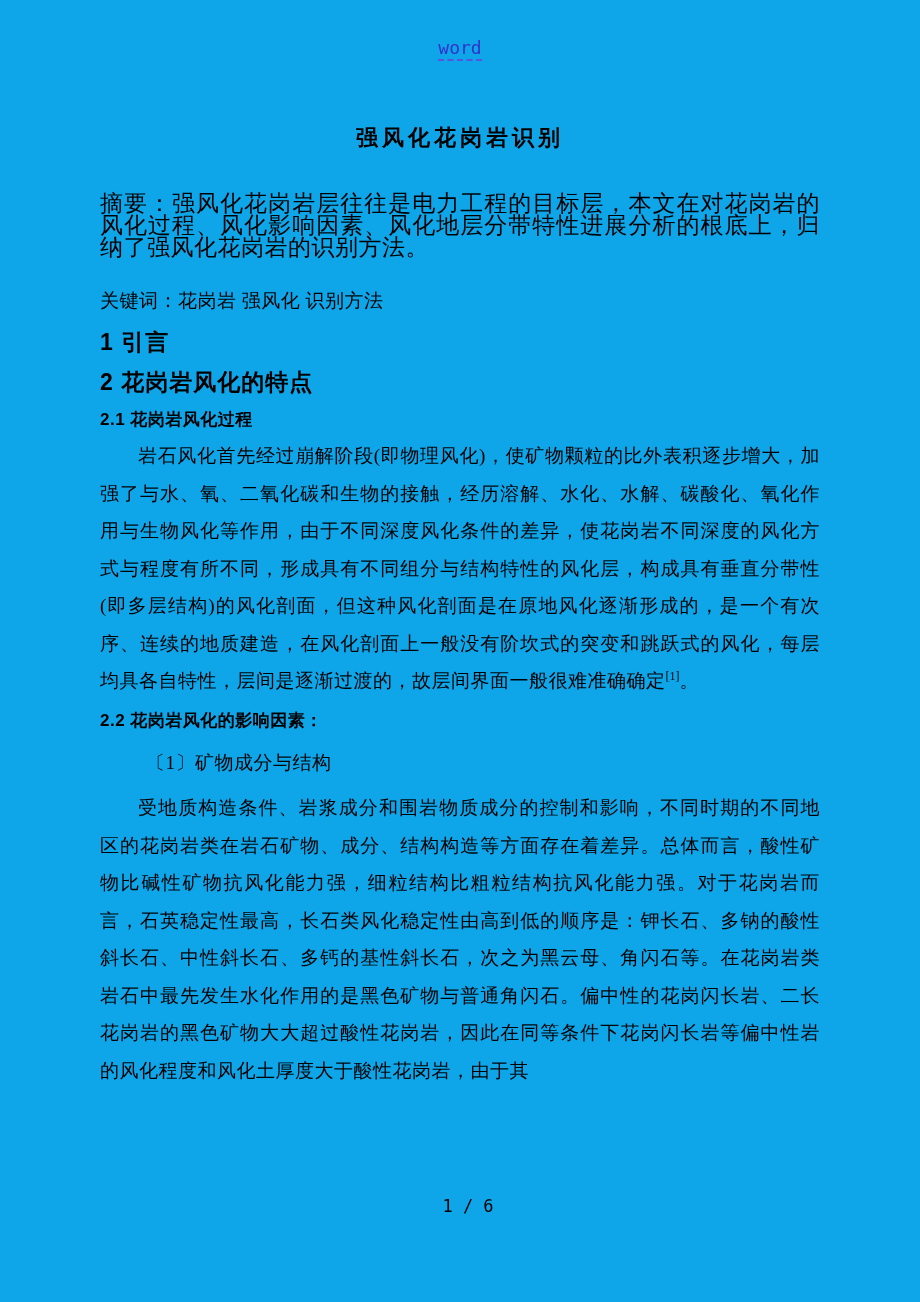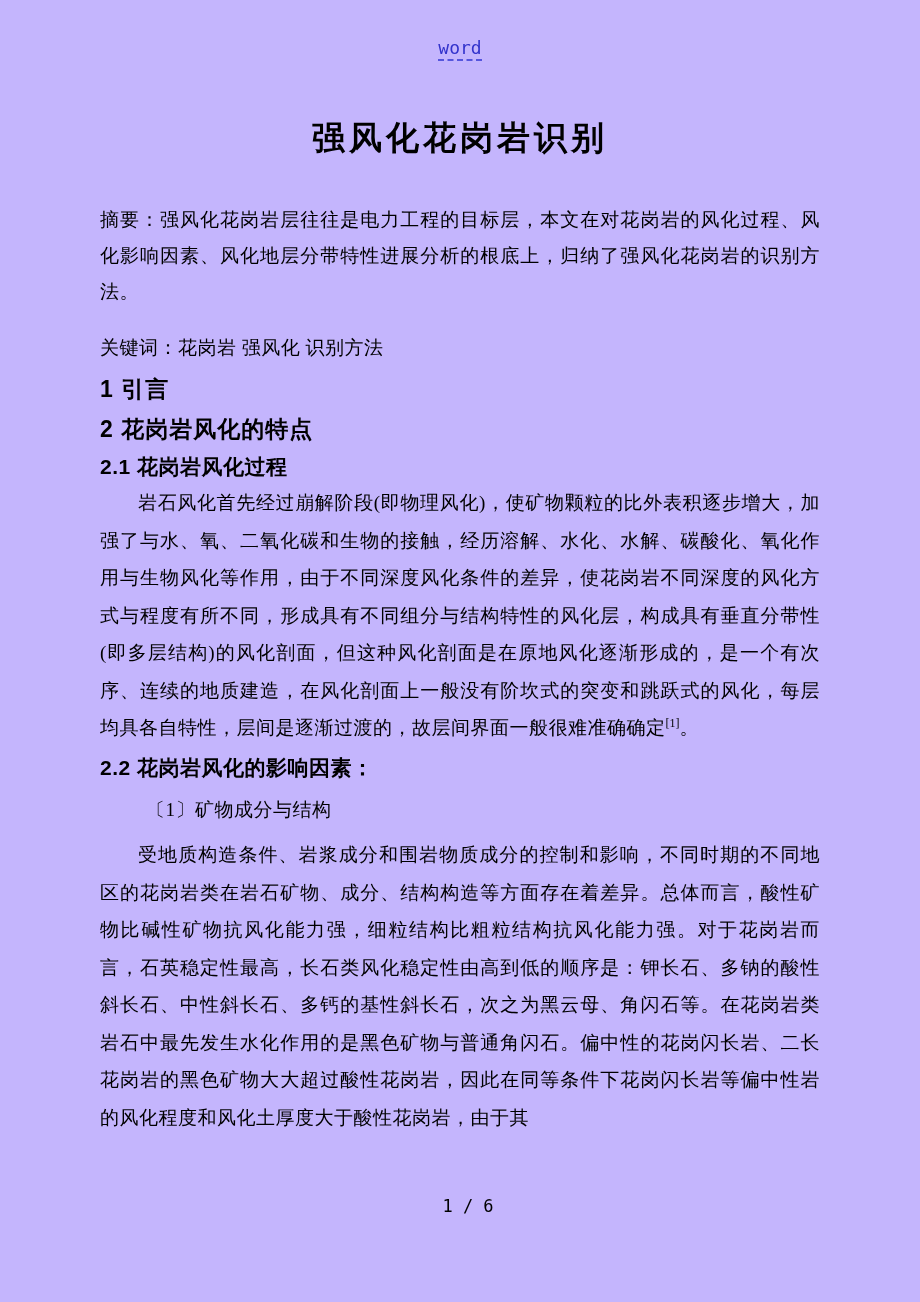--- a/index.html
+++ b/index.html
@@ -1,21 +1,21 @@
 <!DOCTYPE html>
 <html><head>
 <meta charset="utf-8">
 <style>
   html, body { margin: 0; padding: 0; background: #ffffff; }
   .page {
     position: relative;
     width: 920px;
     height: 1302px;
     margin: 0 auto;
-    background: #c4b5fd;
+    background: #0ea5e9;
     color: #000000;
     font-family: "Liberation Serif", serif;
     overflow: hidden;
     box-sizing: border-box;
     padding: 0 100px;
   }
   .header { text-align: center; padding-top: 38px; height: 24px; }
   .word-link {
     display: inline-block;
     color: #3333cc;
@@ -25,49 +25,49 @@
     border-bottom: 2px dashed #5555dd;
     padding-bottom: 1px;
     cursor: pointer;
     text-decoration: none;
   }
   .doc-title {
     margin-top: 52px;
     text-align: center;
     font-family: "Liberation Sans", sans-serif;
     font-weight: 700;
-    font-size: 33px;
+    font-size: 22px;
     line-height: 48px;
     letter-spacing: 4px;
   }
   .abstract {
-    margin-top: 40px;
-    font-size: 19px;
-    line-height: 36px;
+    margin-top: 31px;
+    font-size: 23px;
+    line-height: 22px;
     text-align: justify;
     letter-spacing: 0.5px;
   }
   .keywords {
     margin: 0;
     font-size: 19px;
     line-height: 38px;
     letter-spacing: 0.5px;
   }
   .h-sec {
     font-family: "Liberation Sans", sans-serif;
     font-weight: 700;
     font-size: 23px;
     line-height: 34px;
     margin: 5px 0 6px 0;
     letter-spacing: 1px;
   }
   .h-sub {
     font-family: "Liberation Sans", sans-serif;
     font-weight: 700;
-    font-size: 21px;
+    font-size: 17px;
     line-height: 30px;
     margin: 6px 0 2px 0;
     letter-spacing: 0.5px;
   }
   .para {
     margin: 0;
     font-size: 19px;
     line-height: 37.5px;
     text-align: justify;
     text-indent: 2em;

